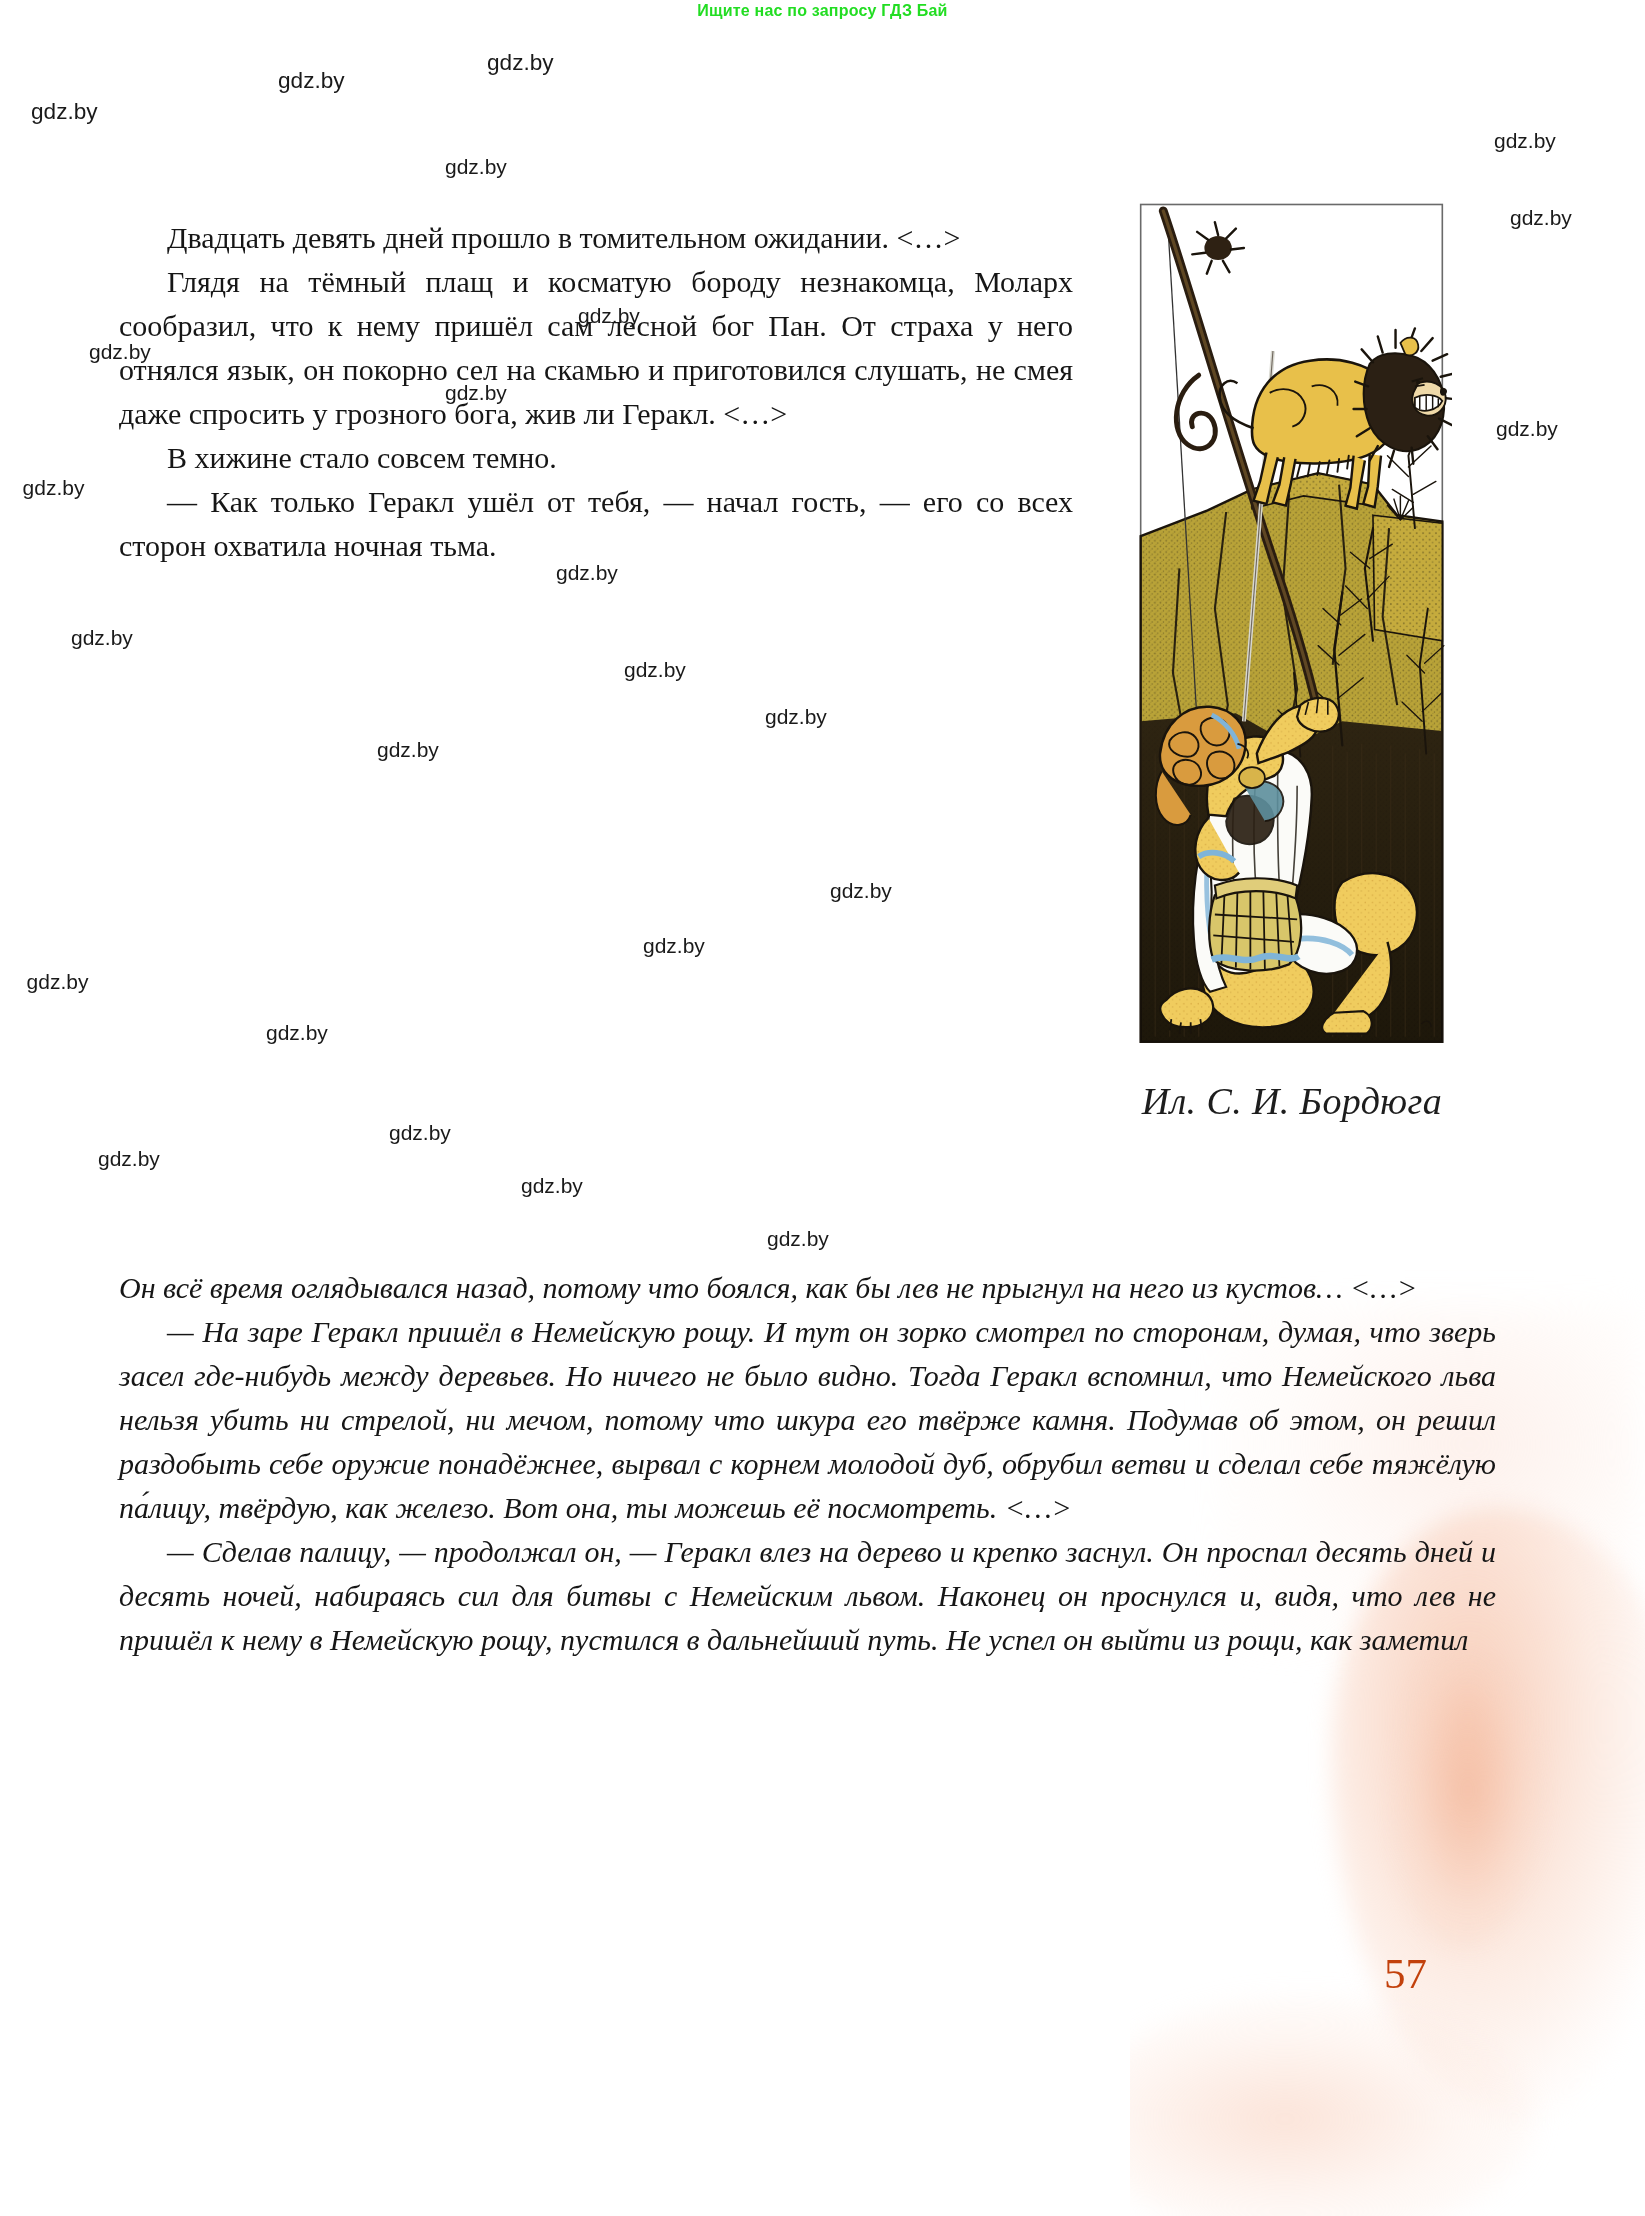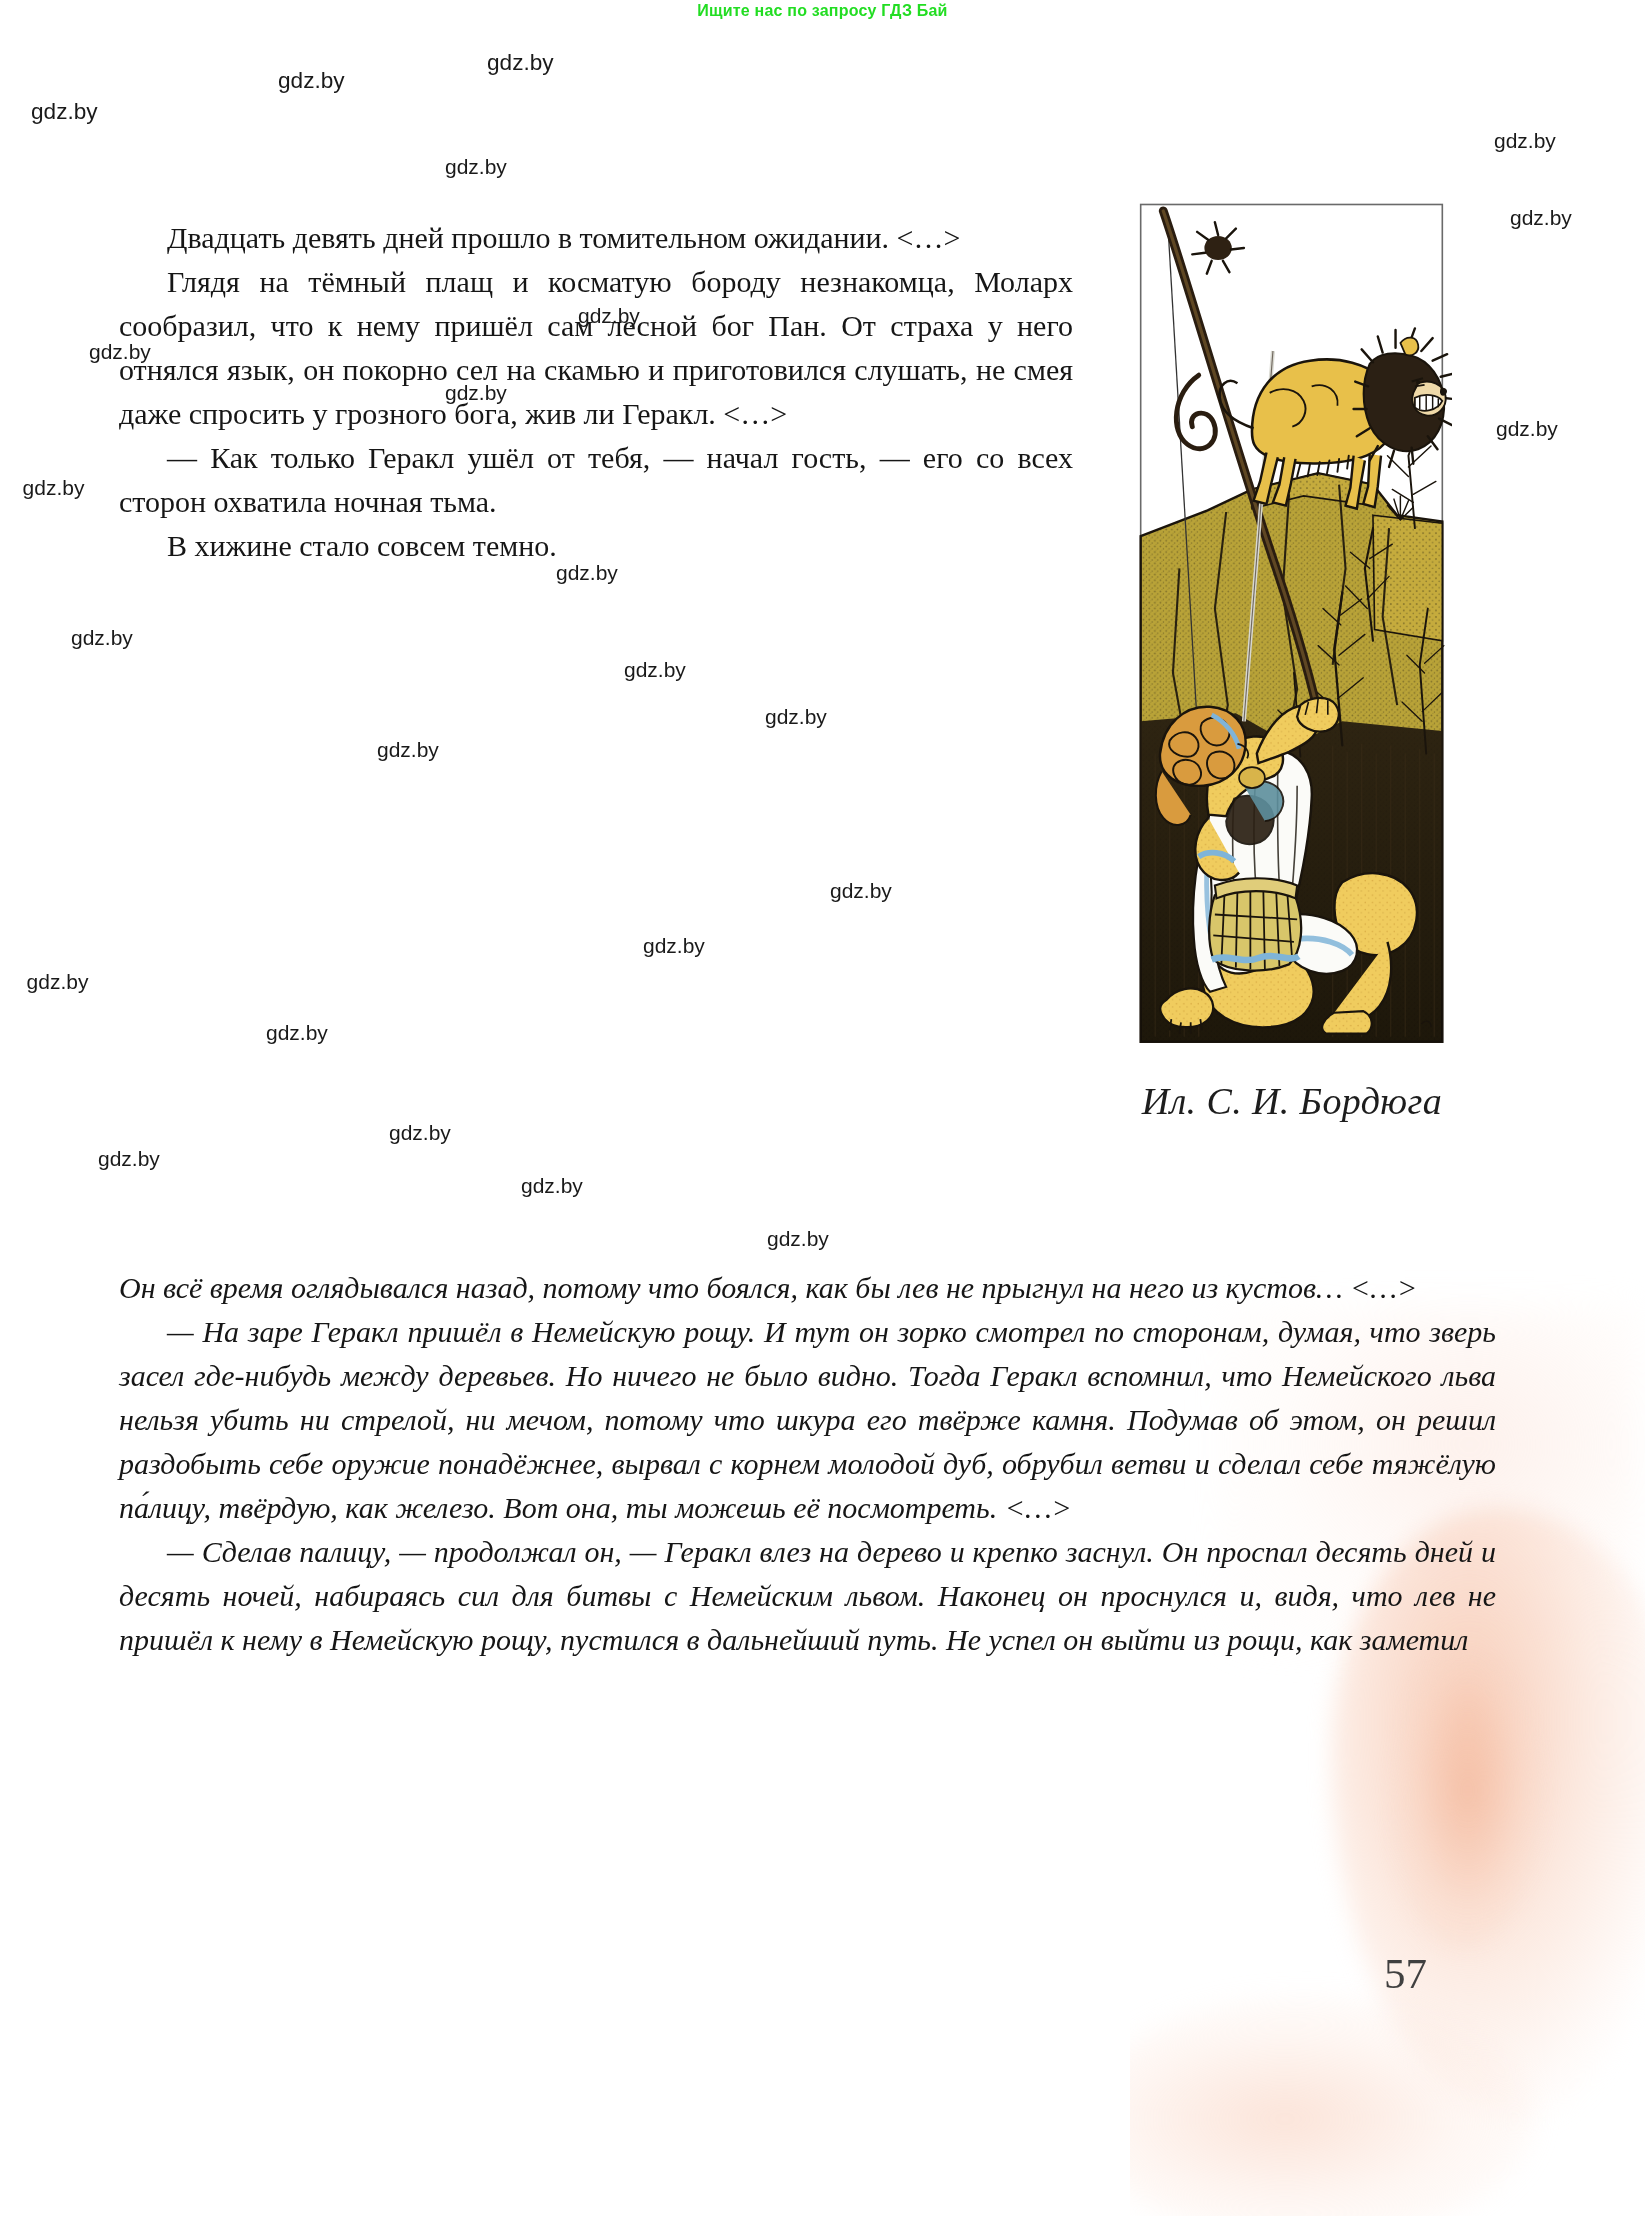--- a/index.html
+++ b/index.html
@@ -163,21 +163,21 @@
   }
 
   
   .page-number {
     position: absolute;
     left: 1361px;
     top: 1949px;
     width: 89px;
     text-align: center;
     font-size: 43px;
-    color: #404040;
+    color: #c2410c;
   }
 
   
   .footer-links {
     position: absolute;
     left: 0;
     bottom: 14.5px;
     width: 100%;
     text-align: center;
     color: #1733cc;
@@ -196,22 +196,22 @@
     <div class="ghost-a"></div>
     <div class="ghost-b"></div>
     <div class="ghost-c"></div>
   </div>
 
   <div class="promo-header">Ищите нас по запросу ГДЗ Бай</div>
 
   <div class="body-text col-narrow">
     <p>Двадцать девять дней прошло в томительном ожидании. &lt;…&gt;</p>
     <p>Глядя на тёмный плащ и косматую бороду незнакомца, Моларх сообразил, что к нему пришёл сам лесной бог Пан. От страха у него отнялся язык, он покорно сел на скамью и приготовился слушать, не смея даже спросить у грозного бога, жив ли Геракл. &lt;…&gt;</p>
+    <p>В хижине стало совсем темно.</p>
     <p>— Как только Геракл ушёл от тебя, — начал гость, — его со всех сторон охватила ночная тьма.</p>
-    <p>В хижине стало совсем темно.</p>
   </div>
 
   <div class="body-text col-wide">
     <p class="noindent">Он всё время оглядывался назад, потому что боялся, как бы лев не прыгнул на него из кустов… &lt;…&gt;</p>
     <p>— На заре Геракл пришёл в Немейскую рощу. И тут он зорко смотрел по сторонам, думая, что зверь засел где-нибудь между деревьев. Но ничего не было видно. Тогда Геракл вспомнил, что Немейского льва нельзя убить ни стрелой, ни мечом, потому что шкура его твёрже камня. Подумав об этом, он решил раздобыть себе оружие понадёжнее, вырвал с корнем молодой дуб, обрубил ветви и сделал себе тяжёлую па́лицу, твёрдую, как железо. Вот она, ты можешь её посмотреть. &lt;…&gt;</p>
     <p>— Сделав палицу, — продолжал он, — Геракл влез на дерево и крепко заснул. Он проспал десять дней и десять ночей, набираясь сил для битвы с Немейским львом. Наконец он проснулся и, видя, что лев не пришёл к нему в Немейскую рощу, пустился в дальнейший путь. Не успел он выйти из рощи, как заметил</p>
   </div>
 
   <div class="illus">
     <svg viewBox="0 0 398 1082" preserveAspectRatio="none">

